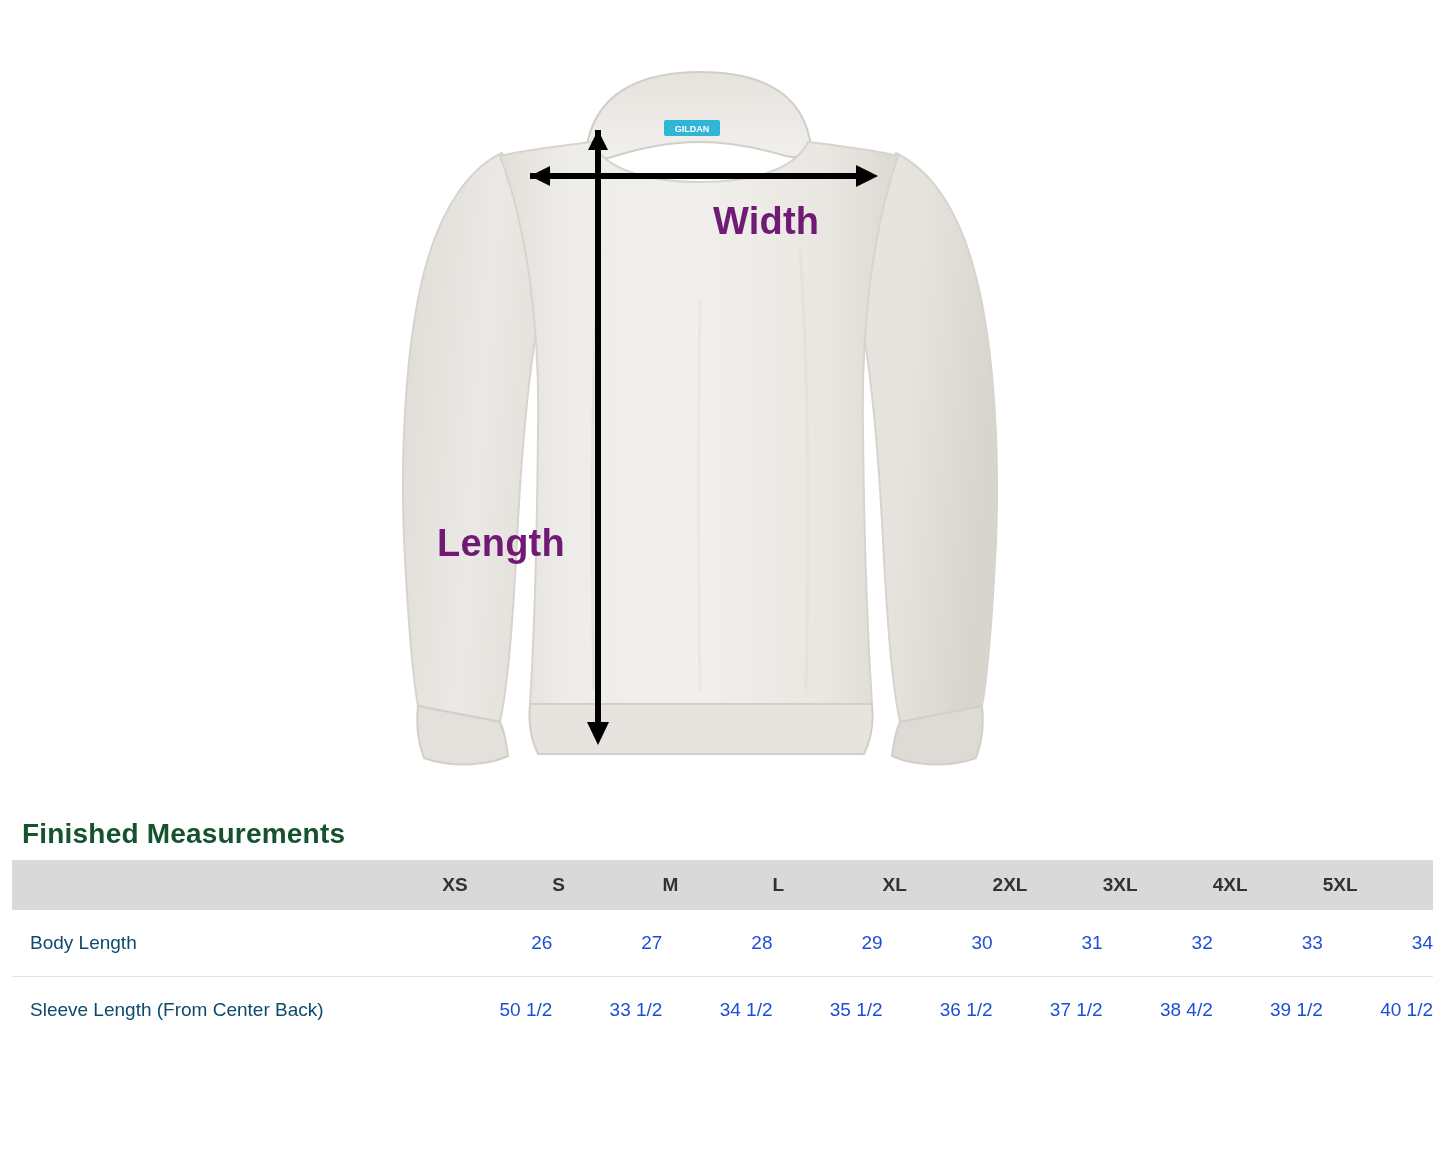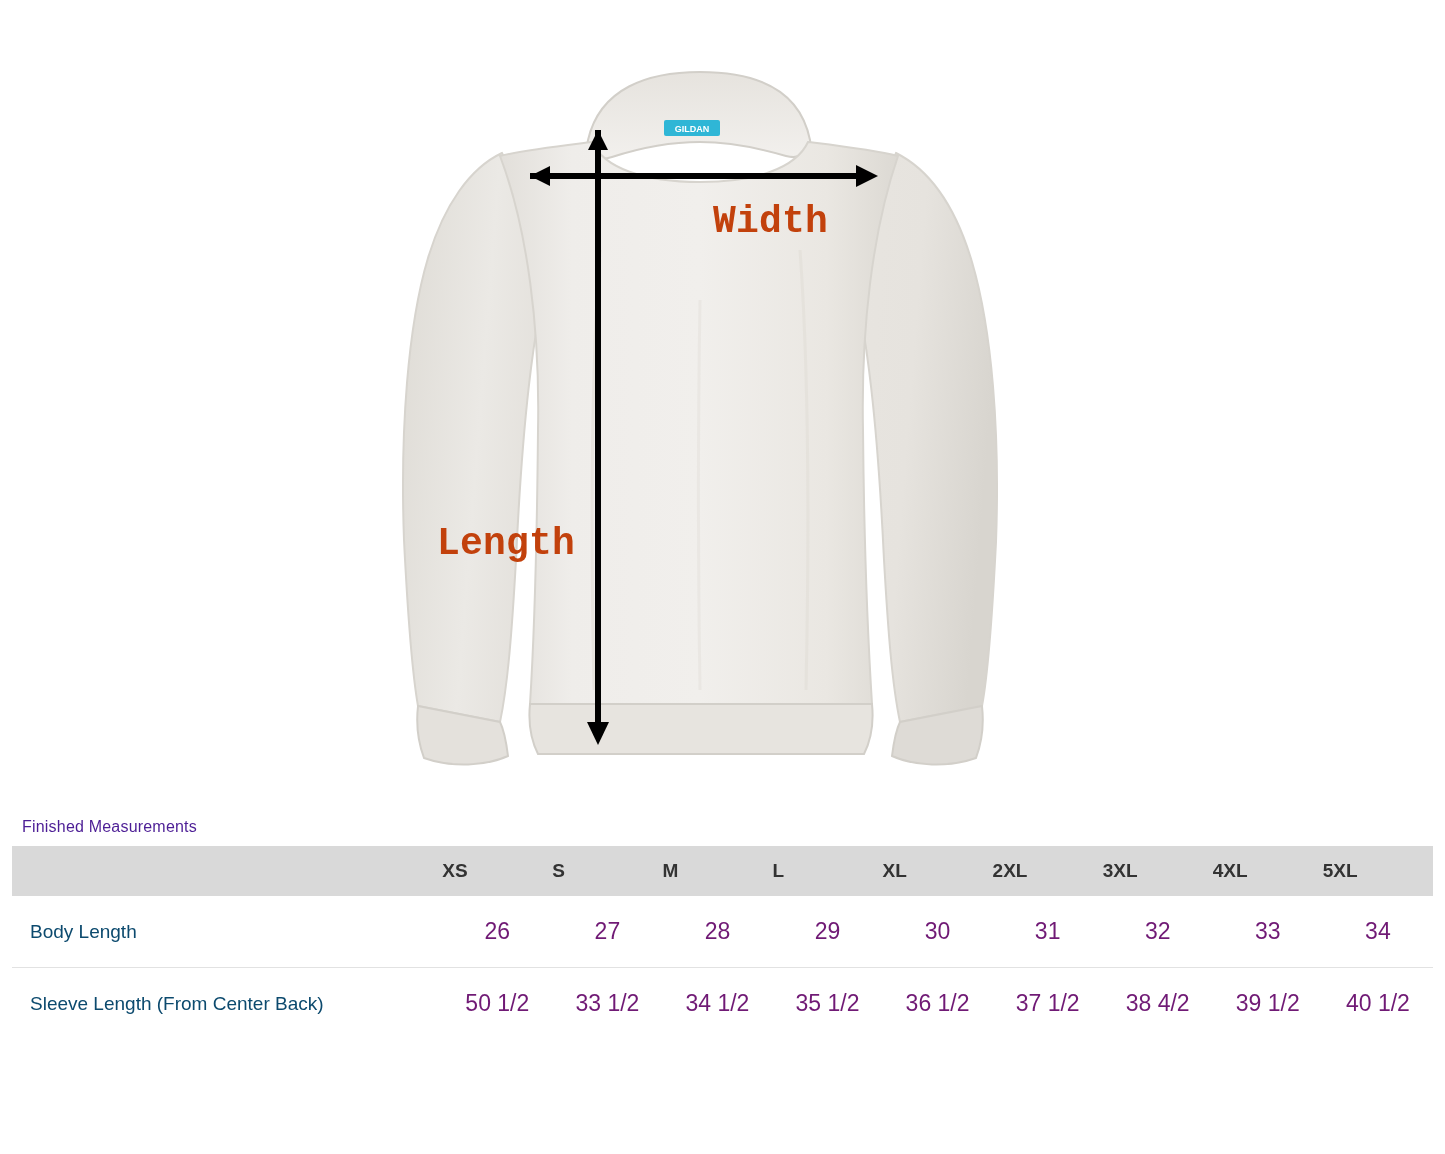--- a/index.html
+++ b/index.html
@@ -27,46 +27,45 @@
     position: absolute;
     left: 0;
     top: 0;
     width: 1445px;
     height: 800px;
   }
 
   .annotation-label {
     position: absolute;
     font-weight: bold;
-    color: #c2410c;
+    color: #701a75;
     letter-spacing: 0.2px;
-    font-family: Liberation Mono, monospace;
   }
   .label-width {
     left: 713px;
     top: 200px;
     font-size: 38px;
   }
   .label-length {
     left: 437px;
     top: 522px;
     font-size: 38px;
   }
 
   
   .measurements {
     position: absolute;
     left: 0;
     top: 806px;
     width: 1445px;
   }
   .measurements-title {
-    font-size: 16px;
-    font-weight: normal;
-    color: #4c1d95;
+    font-size: 28px;
+    font-weight: bold;
+    color: #14532d;
     padding: 12px 0 10px 22px;
     letter-spacing: 0.2px;
   }
   table.size-table {
     border-collapse: collapse;
     width: 1421px;
     margin-left: 12px;
     table-layout: fixed;
   }
   table.size-table thead th {
@@ -75,23 +74,23 @@
     font-size: 19px;
     font-weight: bold;
     padding: 14px 0;
     text-align: left;
   }
   table.size-table thead th.rowhead {
     text-align: left;
     padding-left: 18px;
   }
   table.size-table tbody td {
-    font-size: 23px;
-    color: #701a75;
-    text-align: center;
+    font-size: 19px;
+    color: #1d4ed8;
+    text-align: right;
     padding: 20px 0;
     border-bottom: 1px solid #e2e2e2;
     line-height: 1.35;
     font-weight: 400;
   }
   table.size-table tbody td.rowhead {
     text-align: left;
     padding-left: 18px;
     font-size: 19px;
     color: #0c4a6e;

